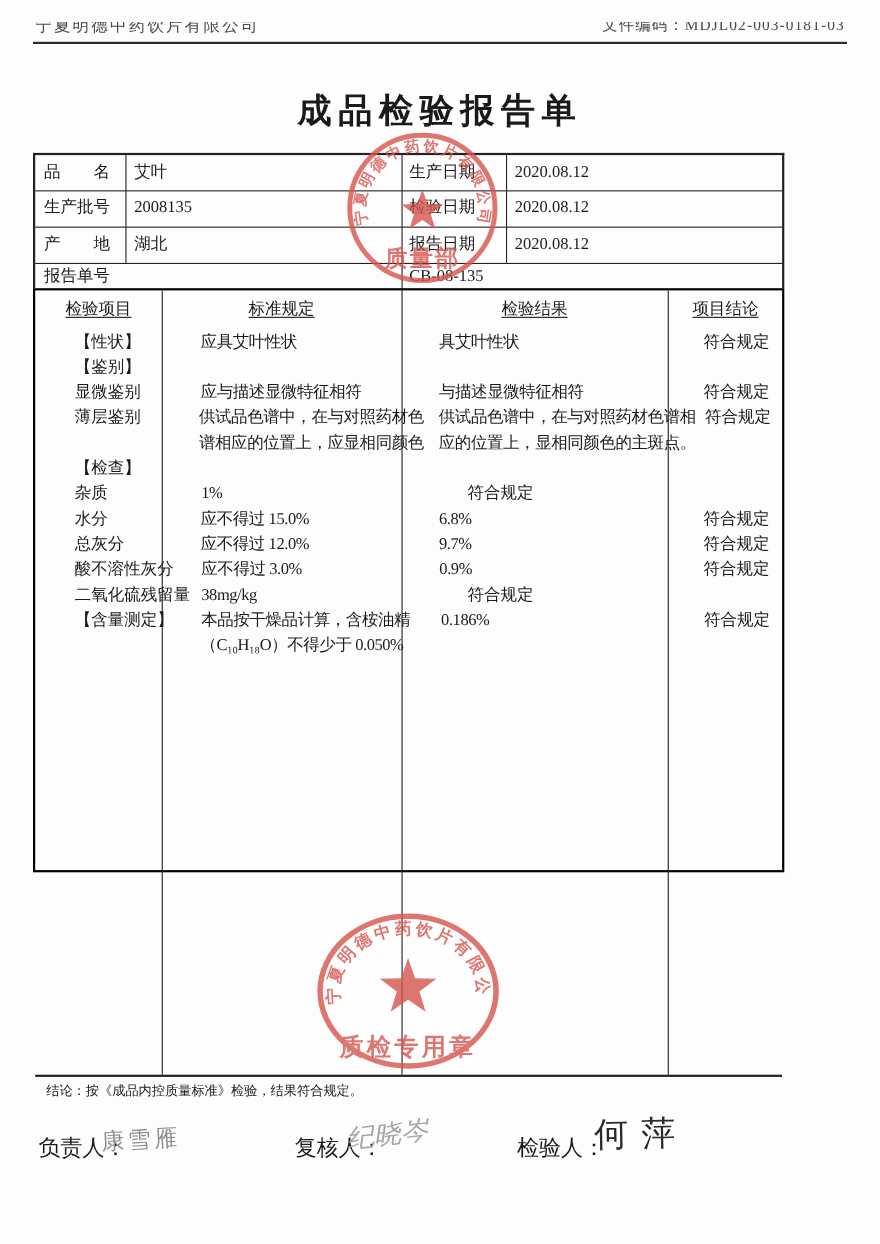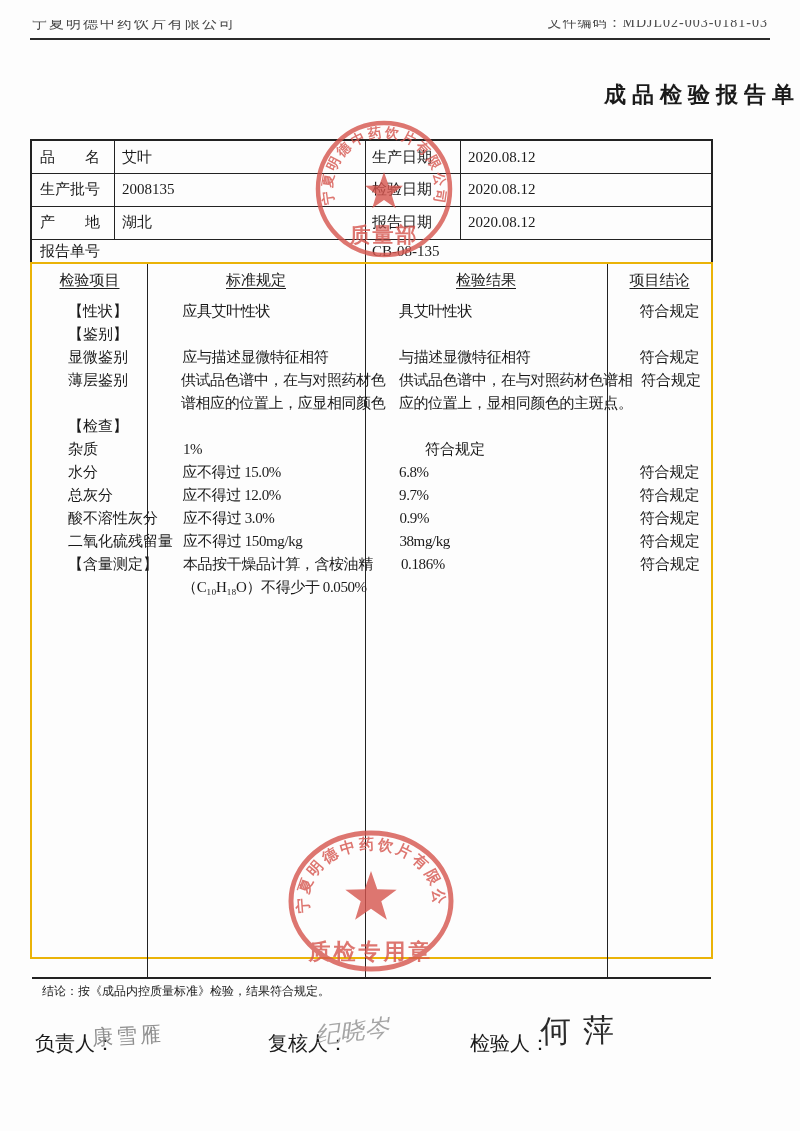--- a/index.html
+++ b/index.html
@@ -2,31 +2,31 @@
 <html><head>
 <meta charset="utf-8">
 <style>
   html,body{margin:0;padding:0;background:#888;}
   .page{position:relative;width:800px;height:1131px;background:#fdfdfd;margin:0 auto;
         font-family:"Liberation Serif","DejaVu Serif",serif;color:#1a1a1a;overflow:hidden;}
   
   .hdr-clip{position:absolute;top:20px;height:15px;overflow:hidden;color:#4a4a4a;}
   .hdr-clip .inner{display:block;margin-top:-6px;font-size:15px;letter-spacing:2px;white-space:nowrap;}
   .hdr-rule{position:absolute;top:38px;left:30px;width:740px;border-top:2px solid #2a2a2a;}
-  .title{position:absolute;top:80px;left:0;width:100%;text-align:right;
-         font-size:22px;font-weight:700;letter-spacing:6px;}
+  .title{position:absolute;top:80px;left:0;width:100%;text-align:center;
+         font-size:31px;font-weight:700;letter-spacing:6px;}
   
   .info-table{position:absolute;left:30px;top:139px;width:683px;height:123px;
               border:2px solid #222;border-bottom:none;box-sizing:border-box;font-size:15px;}
   .info-table .hline{position:absolute;left:0;width:100%;border-top:1.5px solid #222;}
   .info-table .vline{position:absolute;top:0;border-left:1.5px solid #222;}
   .icell{position:absolute;white-space:nowrap;}
   
-  .result-table{position:absolute;left:30px;top:262px;width:683px;height:697px;
-                border:2px solid #eab308;box-sizing:border-box;font-size:15px;}
+  .result-table{position:absolute;left:30px;top:262px;width:683px;height:531px;
+                border:2px solid #000000;box-sizing:border-box;font-size:15px;}
   .result-table .vline{position:absolute;top:0;height:713px;border-left:1.5px solid #222;}
   .rhead{position:absolute;top:7px;text-align:center;text-decoration:underline;
          text-underline-offset:3px;white-space:nowrap;}
   .lines{position:absolute;top:36px;left:0;right:0;}
   .line-row{display:flex;height:23px;line-height:23px;}
   .line-row div{box-sizing:border-box;white-space:nowrap;overflow:visible;padding-left:36px;}
   .lc1{width:115px;padding-left:8px;}
   .lc2{width:218px;padding-left:10px;letter-spacing:-0.4px;}
   .lc3{width:242px;padding-left:10px;letter-spacing:-0.4px;}
   .lc4{width:108px;padding-left:12px;}
@@ -149,21 +149,20 @@
           <div class="lc4">符合规定</div>
         </div>
       <div class="line-row">
           <div class="lc1">酸不溶性灰分</div>
           <div class="lc2">应不得过 3.0%</div>
           <div class="lc3">0.9%</div>
           <div class="lc4">符合规定</div>
         </div>
       <div class="line-row">
           <div class="lc1">二氧化硫残留量</div>
-          <div class="lc2">应不得过 150mg/kg</div>
           <div class="lc3">38mg/kg</div>
           <div class="lc4">符合规定</div>
         </div>
       <div class="line-row">
           <div class="lc1">【含量测定】</div>
           <div class="lc2">本品按干燥品计算，含桉油精</div>
           <div class="lc3">0.186%</div>
           <div class="lc4">符合规定</div>
         </div>
       <div class="line-row">

